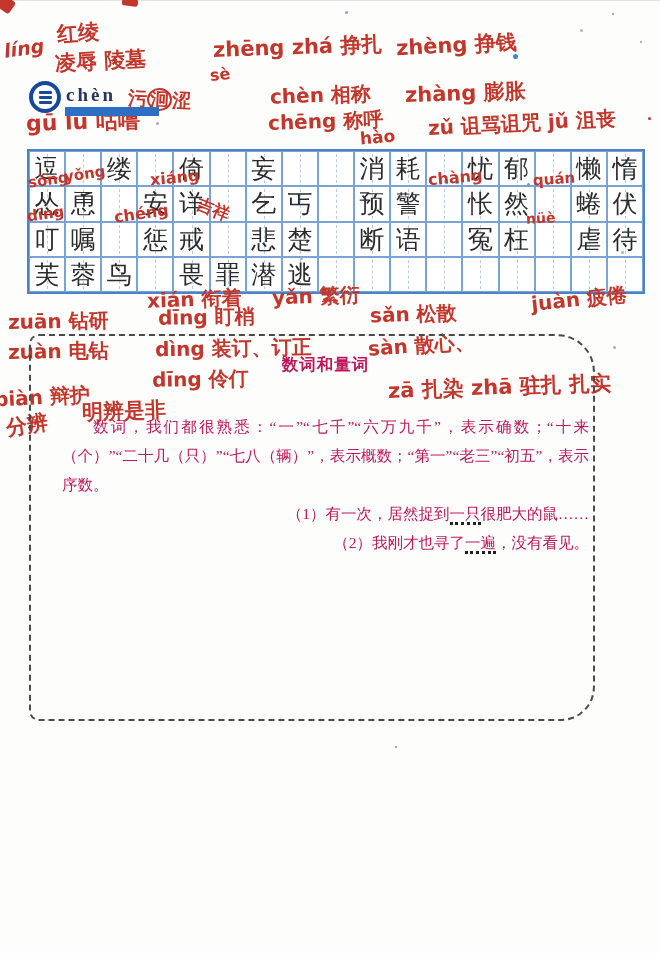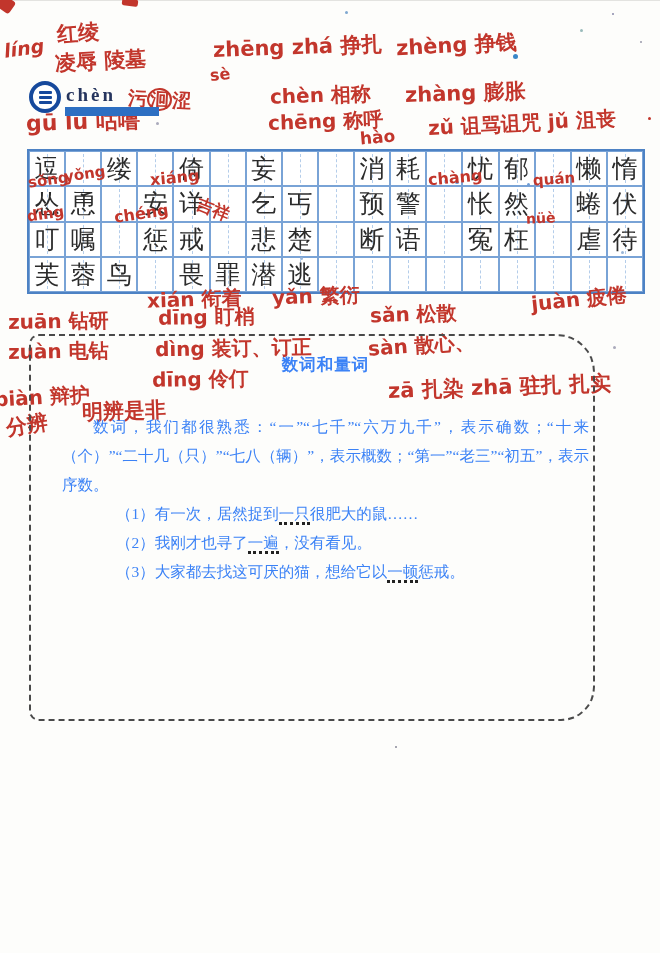--- a/index.html
+++ b/index.html
@@ -74,26 +74,26 @@
   .cell{border:1px solid #79a3d6;position:relative;display:flex;align-items:center;
         justify-content:center;box-sizing:border-box;}
   .cell::before{content:"";position:absolute;left:50%;top:2px;bottom:2px;
                 border-left:1px dashed #b4cdea;}
   .gchar{position:relative;z-index:2;font-size:25px;color:#2b2b2b;line-height:1;
          font-family:"Liberation Serif",serif;}
 
   
   #qbox{position:absolute;left:29px;top:333px;width:566px;height:387px;
         border:2px dashed #4a4a4a;border-radius:10px 38px 34px 10px;box-sizing:border-box;}
-  #boxtext{position:absolute;left:62px;top:349px;width:527px;color:#3b82f6;
+  #boxtext{position:absolute;left:62px;top:349px;width:527px;color:#be185d;
            font-family:"Liberation Serif",serif;font-size:15.5px;line-height:29px;}
   #box-title{text-align:center;font-weight:700;font-size:16.5px;margin-bottom:33px;
              letter-spacing:1px;}
   .para{text-indent:2em;text-align:justify;margin:0;}
-  .exline{margin:0;padding-left:54px;}
+  .exline{margin:0;padding-left:54px;text-align:right;}
   .emdot{border-bottom:3px dotted #222;padding-bottom:0px;}
 
   
   .speck{position:absolute;border-radius:50%;}
 </style>
 </head>
 <body>
 
 <div id="page">
 
@@ -353,21 +353,20 @@
   <div class="hw" id="n-bian1">biàn 辩护</div>
   <div class="hw" id="n-bian2a">分辨</div>
   <div class="hw" id="n-bian2b">明辨是非</div>
 
   <div id="qbox"></div>
   <div id="boxtext">
     <div id="box-title">数词和量词</div>
     <p class="para">数词，我们都很熟悉：“一”“七千”“六万九千”，表示确数；“十来（个）”“二十几（只）”“七八（辆）”，表示概数；“第一”“老三”“初五”，表示序数。</p>
     <p class="exline"><span>（1）有一次，居然捉到</span><span class="emdot">一只</span><span>很肥大的鼠……</span></p>
     <p class="exline"><span>（2）我刚才也寻了</span><span class="emdot">一遍</span><span>，没有看见。</span></p>
-    <p class="exline"><span>（3）大家都去找这可厌的猫，想给它以</span><span class="emdot">一顿</span><span>惩戒。</span></p>
   </div>
 
   <div>
     <div class="speck" style="left:345px;top:10px;width:3px;height:3px;background:#7fa8d0;"></div>
     <div class="speck" style="left:580px;top:28px;width:3px;height:3px;background:#9bb;"></div>
     <div class="speck" style="left:612px;top:12px;width:2px;height:2px;background:#88a;"></div>
     <div class="speck" style="left:513px;top:53px;width:5px;height:5px;background:#3a87c8;"></div>
     <div class="speck" style="left:455px;top:180px;width:4px;height:3px;background:#6f9cd4;"></div>
     <div class="speck" style="left:527px;top:182px;width:3px;height:3px;background:#6f9cd4;"></div>
     <div class="speck" style="left:584px;top:205px;width:3px;height:3px;background:#6f9cd4;"></div>

